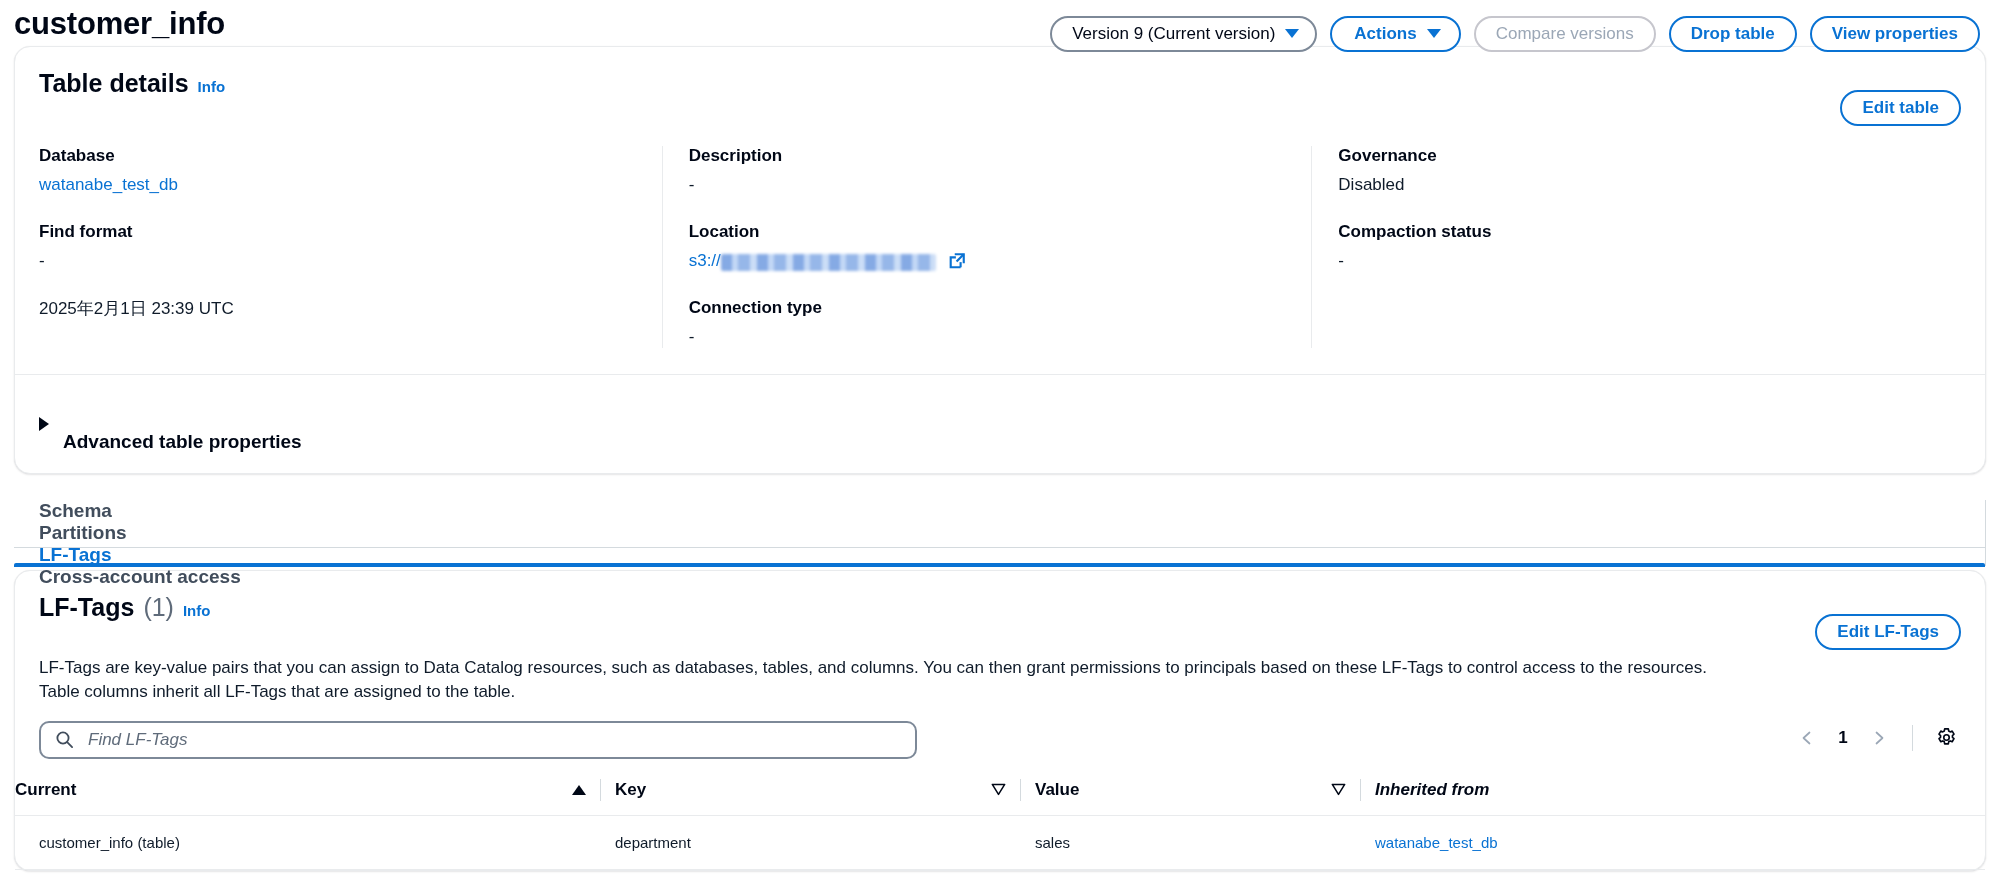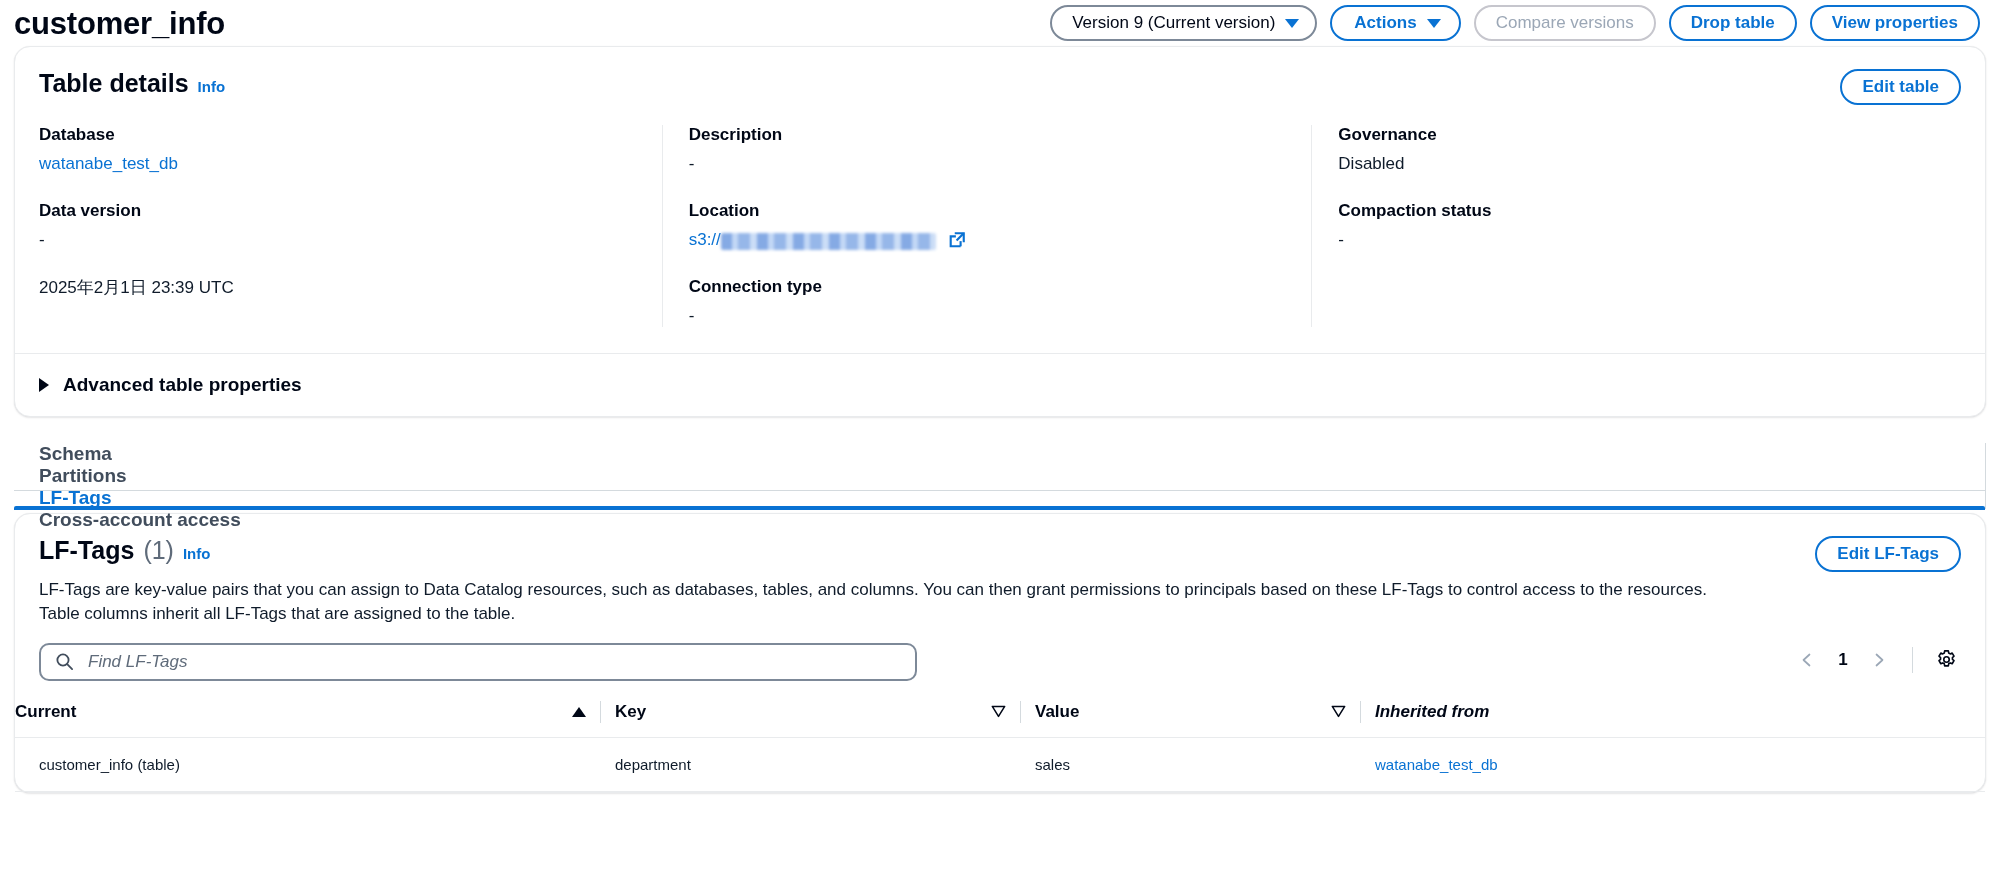--- a/index.html
+++ b/index.html
@@ -39,20 +39,21 @@
     font-family: "Liberation Sans", sans-serif;
     background: #ffffff;
     border: 2px solid #0972d3;
     color: #0972d3;
     display: inline-flex;
     align-items: center;
     justify-content: center;
     gap: 10px;
     cursor: pointer;
     white-space: nowrap;
+    margin-top: 21px;
   }
   .btn.neutral {
     border: 2px solid #7d8998;
     color: #000716;
     font-weight: normal;
   }
   .btn.disabled {
     border: 2px solid #c6c6cd;
     color: #9ba7b6;
     cursor: default;
@@ -149,21 +150,21 @@
     align-items: center;
     gap: 14px;
     cursor: pointer;
   }
   .tri-right {
     width: 0; height: 0;
     border-top: 7px solid transparent;
     border-bottom: 7px solid transparent;
     border-left: 10px solid #000716;
   }
-  .expander-label { font-size: 19px; font-weight: bold; color: #000716; }
+  .expander-label { font-size: 19px; font-weight: bold; color: #000716; margin-top: 36px; }
 
   
   .tabs {
     display: flex;
     align-items: stretch;
     margin: 26px 14px 0 14px;
     border-bottom: 1px solid #d4dade;
     height: 48px;
     flex-direction: column;
   }
@@ -332,21 +333,21 @@
     <div class="details-grid">
 
       <div class="det-col">
         <div class="det-field">
           <div class="det-label">Database</div>
           <div class="det-value">
             <a class="link">watanabe_test_db</a>
           </div>
         </div>
         <div class="det-field">
-          <div class="det-label">Data version</div>
+          <div class="det-label">Find format</div>
           <div class="det-value">-</div>
         </div>
         <div class="det-field">
           <div class="det-value">2025年2月1日 23:39 UTC</div>
         </div>
       </div>
 
       <div class="det-col">
         <div class="det-field">
           <div class="det-label">Description</div>

